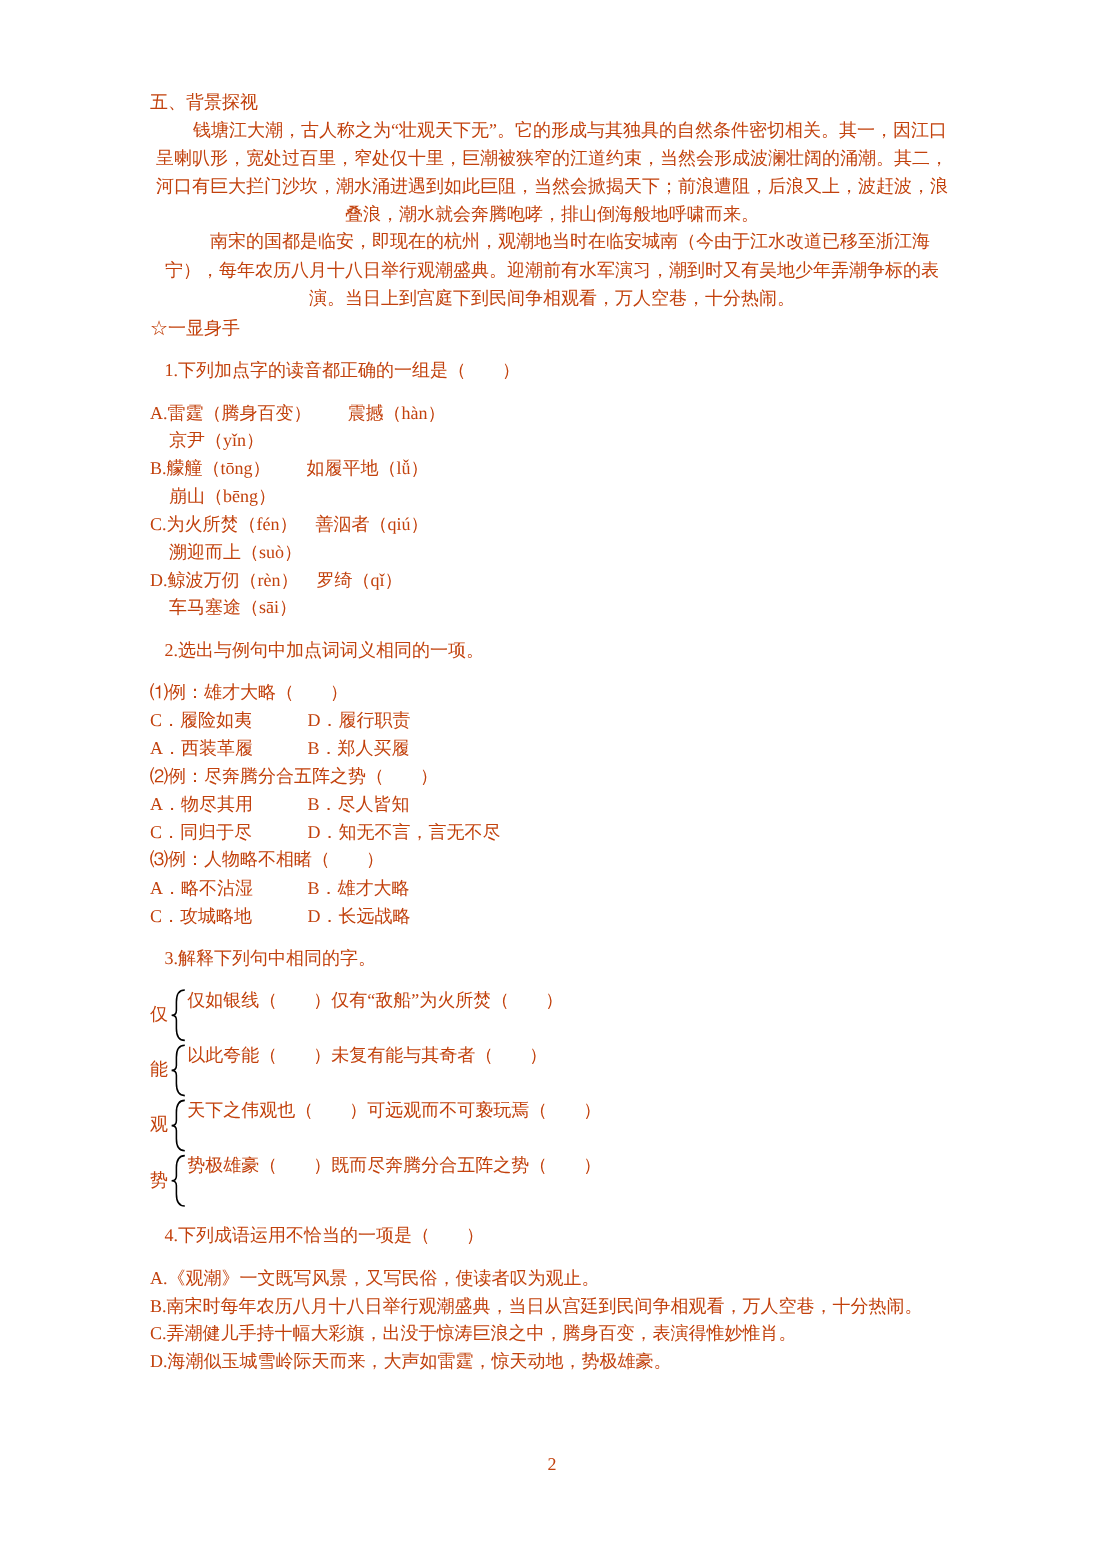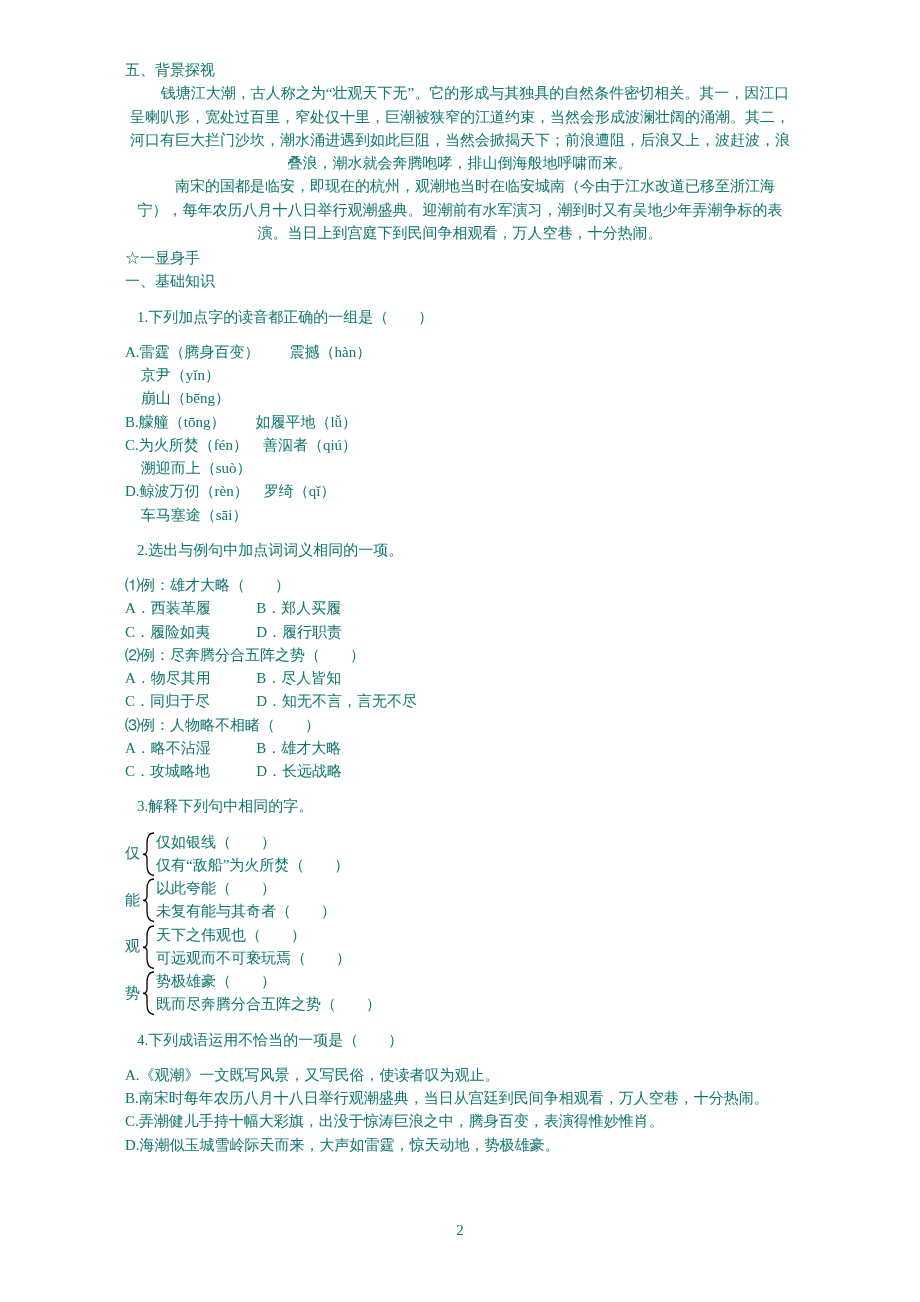--- a/index.html
+++ b/index.html
@@ -3,24 +3,24 @@
 <meta charset="utf-8">
 <style>
   body {
     margin: 0;
     padding: 0;
     background: #ffffff;
     font-family: "SimSun", "宋体", serif;
     width: 920px;
   }
   .page {
-    padding: 59px 125px 60px 125px;
+    padding: 75px 125px 60px 125px;
     font-size: 15px;
     line-height: 1.55;
-    color: #0f766e;
+    color: #c2410c;
   }
   .sec-heading {
     margin: 0;
   }
   .para {
     text-indent: 2em;
     margin: 0;
     text-align: center;
   }
   .show-heading {
@@ -54,21 +54,21 @@
     align-items: stretch;
     justify-content: center;
     width: 14px;
   }
   .brace-svg svg {
     height: 100%;
     width: 14px;
   }
   .brace-items {
     display: flex;
-    flex-direction: column;
+    flex-direction: row;
     justify-content: center;
   }
   .brace-items .bi {
     margin: 0;
     white-space: pre;
   }
   .pagenum {
     text-align: center;
     margin-top: 62px;
     font-size: 15px;
@@ -80,41 +80,40 @@
 </head>
 <body>
 
 <div class="page">
 
   <p class="sec-heading">五、背景探视</p>
   <p class="para">钱塘江大潮，古人称之为“壮观天下无”。它的形成与其独具的自然条件密切相关。其一，因江口呈喇叭形，宽处过百里，窄处仅十里，巨潮被狭窄的江道约束，当然会形成波澜壮阔的涌潮。其二，河口有巨大拦门沙坎，潮水涌进遇到如此巨阻，当然会掀揭天下；前浪遭阻，后浪又上，波赶波，浪叠浪，潮水就会奔腾咆哮，排山倒海般地呼啸而来。</p>
   <p class="para">南宋的国都是临安，即现在的杭州，观潮地当时在临安城南（今由于江水改道已移至浙江海宁），每年农历八月十八日举行观潮盛典。迎潮前有水军演习，潮到时又有吴地少年弄潮争标的表演。当日上到宫庭下到民间争相观看，万人空巷，十分热闹。</p>
 
   <p class="show-heading">☆一显身手</p>
-  <p class="sub-heading">一、基础知识</p>
 
   <p class="q-line">1.下列加点字的读音都正确的一组是（　　）</p>
   <p class="opt-line">A.雷霆（腾身百变）　　震撼（hàn）</p>
   <p class="opt-line indent1">京尹（yǐn）</p>
+  <p class="opt-line">B.艨艟（tōng）　　如履平地（lǚ）</p>
   <p class="opt-line indent1">崩山（bēng）</p>
-  <p class="opt-line">B.艨艟（tōng）　　如履平地（lǚ）</p>
   <p class="opt-line">C.为火所焚（fén）　善泅者（qiú）</p>
   <p class="opt-line indent1">溯迎而上（suò）</p>
   <p class="opt-line">D.鲸波万仞（rèn）　罗绮（qǐ）</p>
   <p class="opt-line indent1">车马塞途（sāi）</p>
 
   <p class="q-line">2.选出与例句中加点词词义相同的一项。</p>
   <p class="opt-line">⑴例：雄才大略（　　）</p>
   <p class="opt-line">
+    <span class="opt-pair" style="width:8.5em">C．履险如夷</span>
+    <span class="opt-pair">D．履行职责</span>
+  </p>
+  <p class="opt-line">
     <span class="opt-pair" style="width:8.5em">A．西装革履</span>
     <span class="opt-pair">B．郑人买履</span>
-  </p>
-  <p class="opt-line">
-    <span class="opt-pair" style="width:8.5em">C．履险如夷</span>
-    <span class="opt-pair">D．履行职责</span>
   </p>
   <p class="opt-line">⑵例：尽奔腾分合五阵之势（　　）</p>
   <p class="opt-line">
     <span class="opt-pair" style="width:8.5em">A．物尽其用</span>
     <span class="opt-pair">B．尽人皆知</span>
   </p>
   <p class="opt-line">
     <span class="opt-pair" style="width:8.5em">C．同归于尽</span>
     <span class="opt-pair">D．知无不言，言无不尽</span>
   </p>

